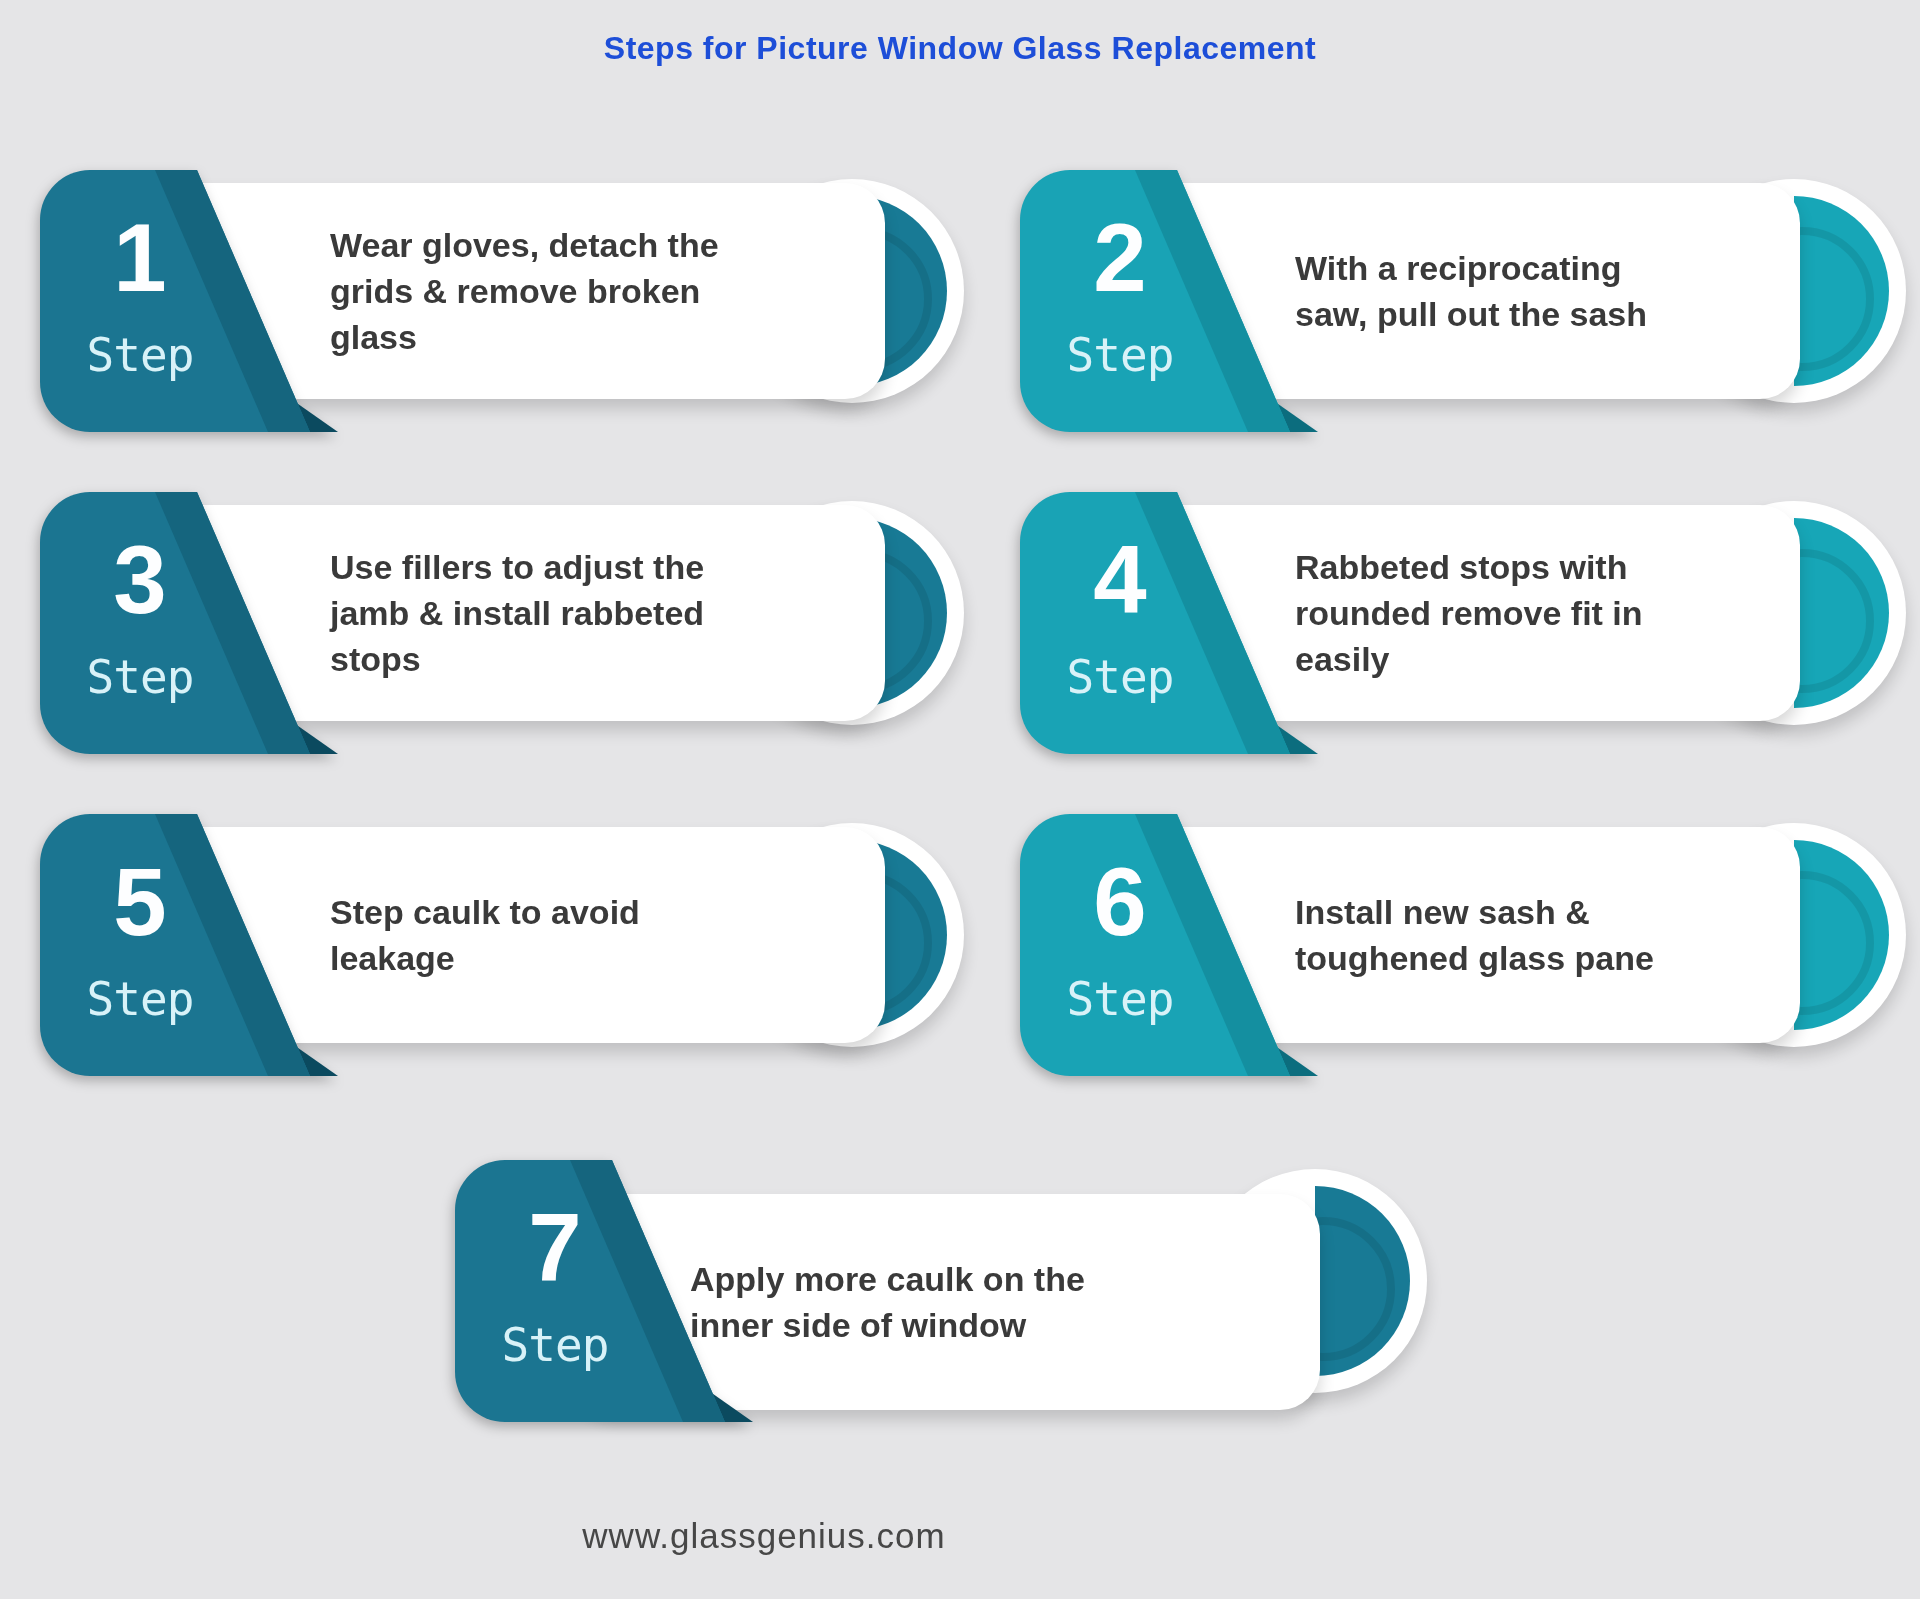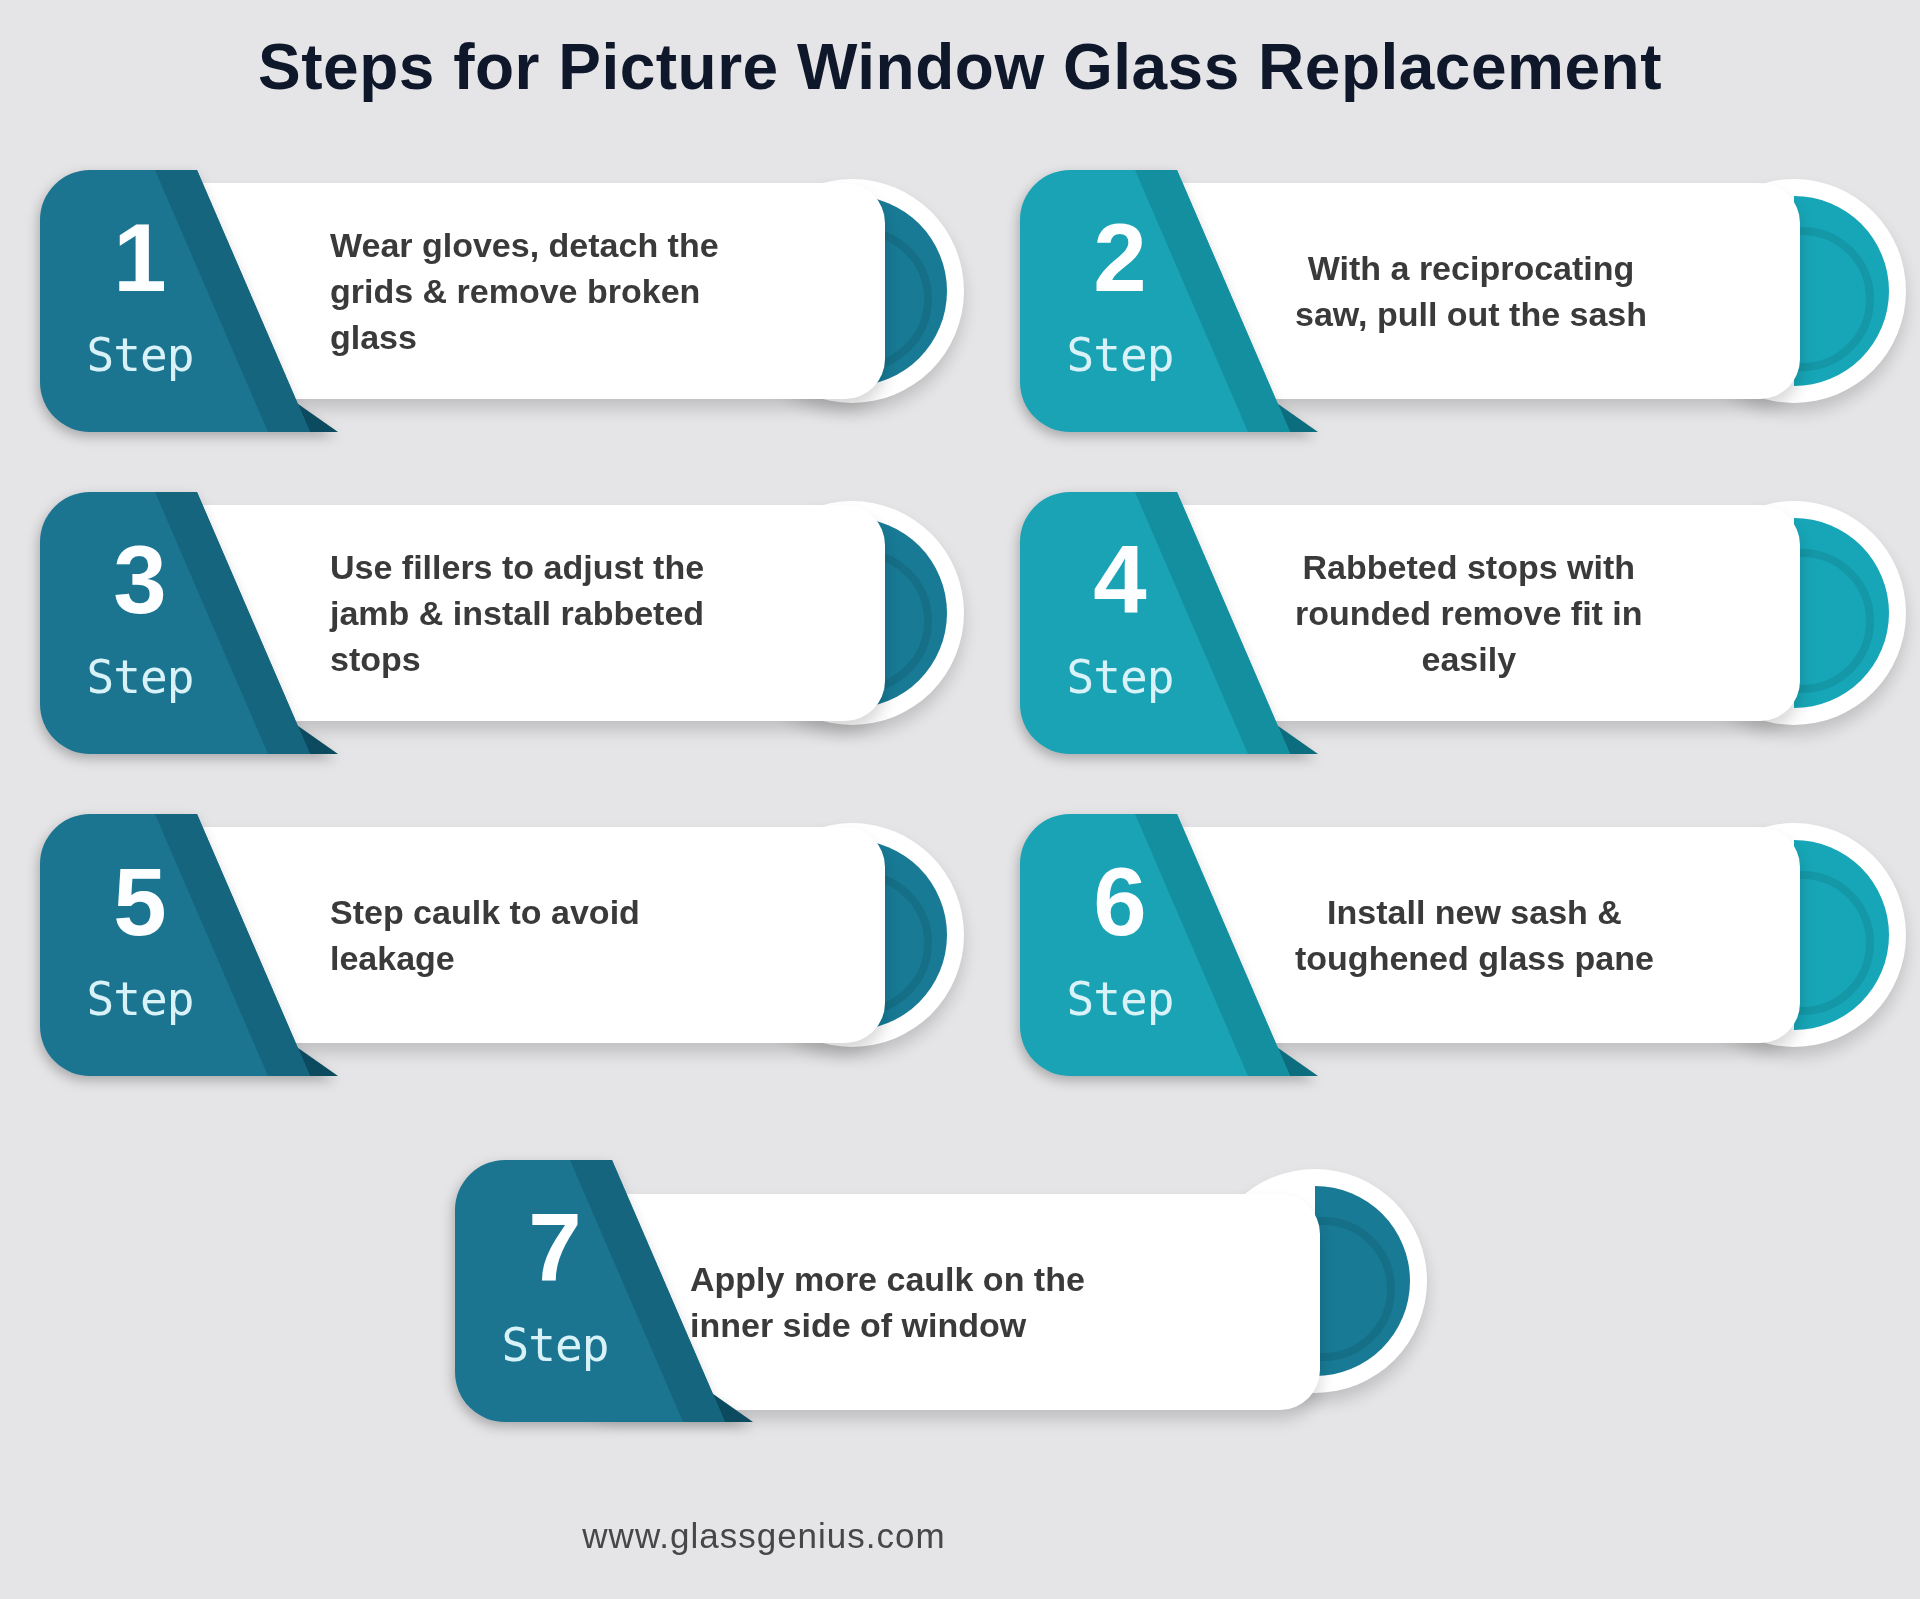--- a/index.html
+++ b/index.html
@@ -3,21 +3,21 @@
 <meta charset="utf-8">
 <style>
   html,body{margin:0;padding:0;}
   body{
     width:1920px;height:1599px;position:relative;overflow:hidden;
     background:#e5e5e7;
     font-family:"Liberation Sans", sans-serif;
   }
   .title{
     position:absolute;top:30px;left:0;width:1920px;text-align:center;
-    font-size:64px;font-weight:800;color:#0f172a;letter-spacing:.5px;
+    font-size:32px;font-weight:800;color:#1d4ed8;letter-spacing:.5px;
   }
   .footer{
     position:absolute;top:1516px;left:0;width:1528px;text-align:center;
     font-size:35px;font-weight:400;color:#474747;letter-spacing:1px;
   }
   .card{position:absolute;height:262px;}
   .panel{
     position:absolute;top:13px;height:216px;background:#ffffff;border-radius:40px;
     box-shadow:0 10px 16px rgba(0,0,0,0.16);z-index:3;
     display:flex;align-items:center;
@@ -47,21 +47,21 @@
     margin-top:24px;color:#d8f2f8;letter-spacing:-1px;
   }
   
   .dark  .tab-body{fill:#1b7591}  .dark  .tab-band{fill:#15657e}  .dark  .tab-fold{fill:#0b4a5f}
   .dark  .deco-disc{background:#187a95}
   .bright .tab-body{fill:#19a3b5} .bright .tab-band{fill:#148fa0} .bright .tab-fold{fill:#0c6d7e}
   .bright .deco-disc{background:#17a6b7}
   
   .col-left   .panel{left:110px;width:735px;padding:0 80px 0 180px;box-sizing:border-box;}
   .col-left   .deco-ring{left:700px} .col-left  .deco-disc{left:812px}
-  .col-right  .panel{left:120px;width:660px;padding:0 70px 0 155px;box-sizing:border-box;text-align:center;}
+  .col-right  .panel{left:120px;width:660px;padding:0 70px 0 155px;box-sizing:border-box;}
   .col-right  .deco-ring{left:662px} .col-right .deco-disc{left:774px}
   .col-center .panel{left:120px;width:745px;padding:0 120px 0 115px;box-sizing:border-box;margin-top:21px;}
   .col-center .deco-ring{left:748px} .col-center .deco-disc{left:860px}
 </style>
 </head>
 <body>
 
 <div class="title">Steps for Picture Window Glass Replacement</div>
 
 <div class="card dark col-left" style="left:40px;top:170px;width:935px;">

